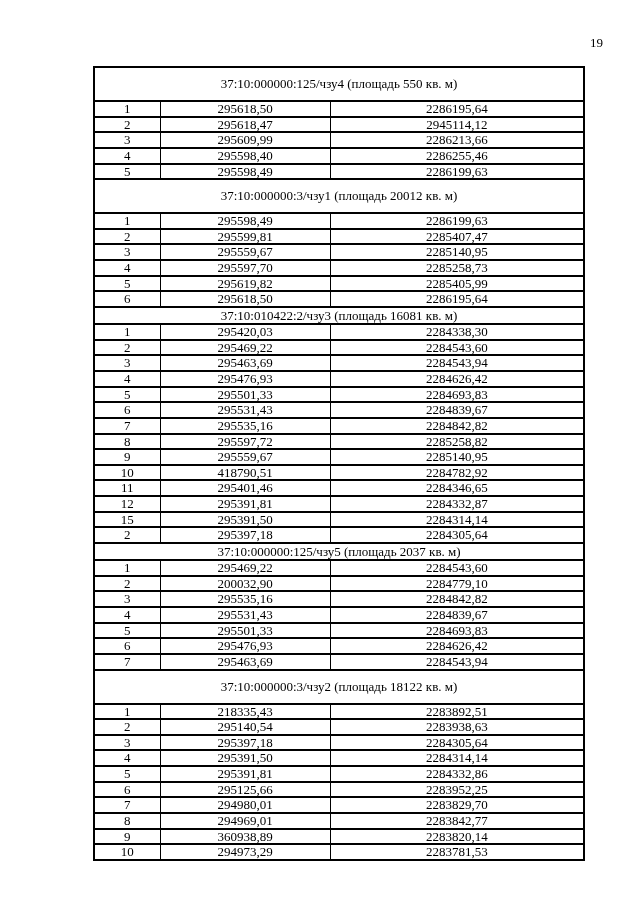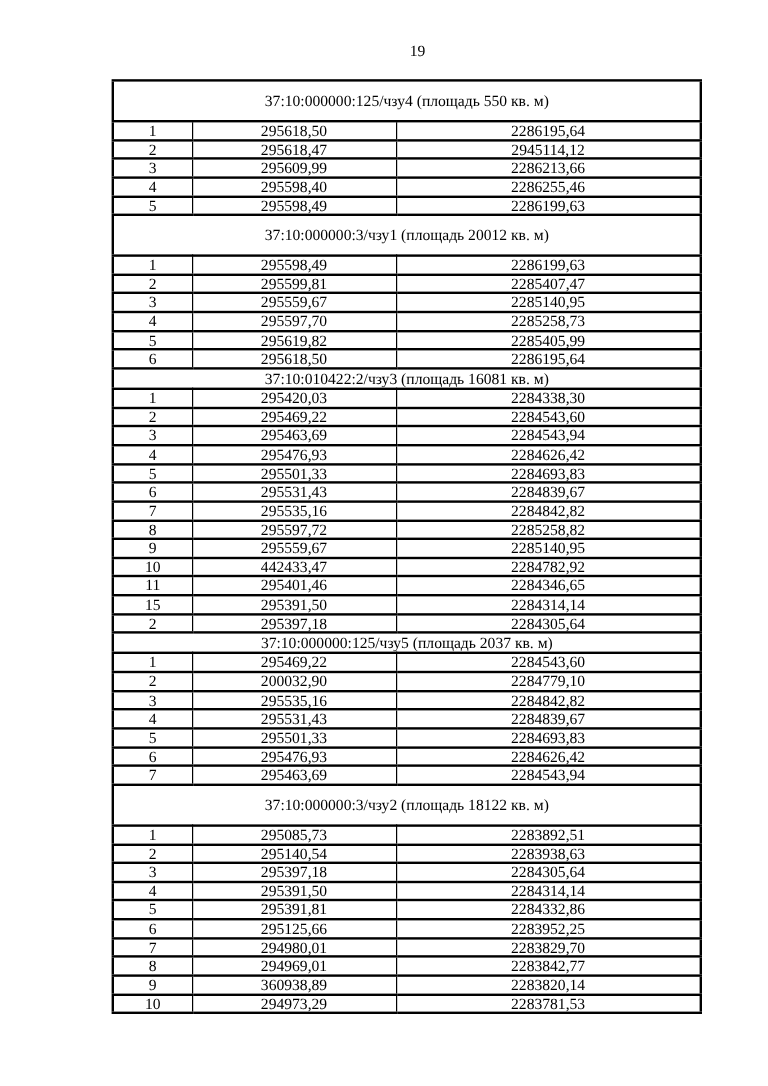--- a/index.html
+++ b/index.html
@@ -13,21 +13,21 @@
     height: 905px;
     font-family: "Liberation Serif", "DejaVu Serif", serif;
     color: #000000;
     overflow: hidden;
   }
   .page-number {
     position: absolute;
     top: 36px;
     left: 93px;
     width: 510px;
-    text-align: center;
+    text-align: right;
     font-size: 13px;
     line-height: 1.1;
   }
   table.coords {
     position: absolute;
     left: 93px;
     top: 66px;
     width: 490px;
     border-collapse: collapse;
     table-layout: fixed;
@@ -174,29 +174,34 @@
         <td>295597,72</td>
         <td>2285258,82</td>
       </tr>
       <tr>
         <td>9</td>
         <td>295559,67</td>
         <td>2285140,95</td>
       </tr>
       <tr>
         <td>10</td>
-        <td>442433,47</td>
+        <td>418790,51</td>
         <td>2284782,92</td>
       </tr>
       <tr>
         <td>11</td>
         <td>295401,46</td>
         <td>2284346,65</td>
       </tr>
       <tr>
+        <td>12</td>
+        <td>295391,81</td>
+        <td>2284332,87</td>
+      </tr>
+      <tr>
         <td>15</td>
         <td>295391,50</td>
         <td>2284314,14</td>
       </tr>
       <tr>
         <td>2</td>
         <td>295397,18</td>
         <td>2284305,64</td>
       </tr>
       <tr>
@@ -235,21 +240,21 @@
       <tr>
         <td>7</td>
         <td>295463,69</td>
         <td>2284543,94</td>
       </tr>
       <tr>
         <td colspan="3" class="section-header tall">37:10:000000:3/чзу2 (площадь 18122 кв. м)</td>
       </tr>
       <tr>
         <td>1</td>
-        <td>295085,73</td>
+        <td>218335,43</td>
         <td>2283892,51</td>
       </tr>
       <tr>
         <td>2</td>
         <td>295140,54</td>
         <td>2283938,63</td>
       </tr>
       <tr>
         <td>3</td>
         <td>295397,18</td>

